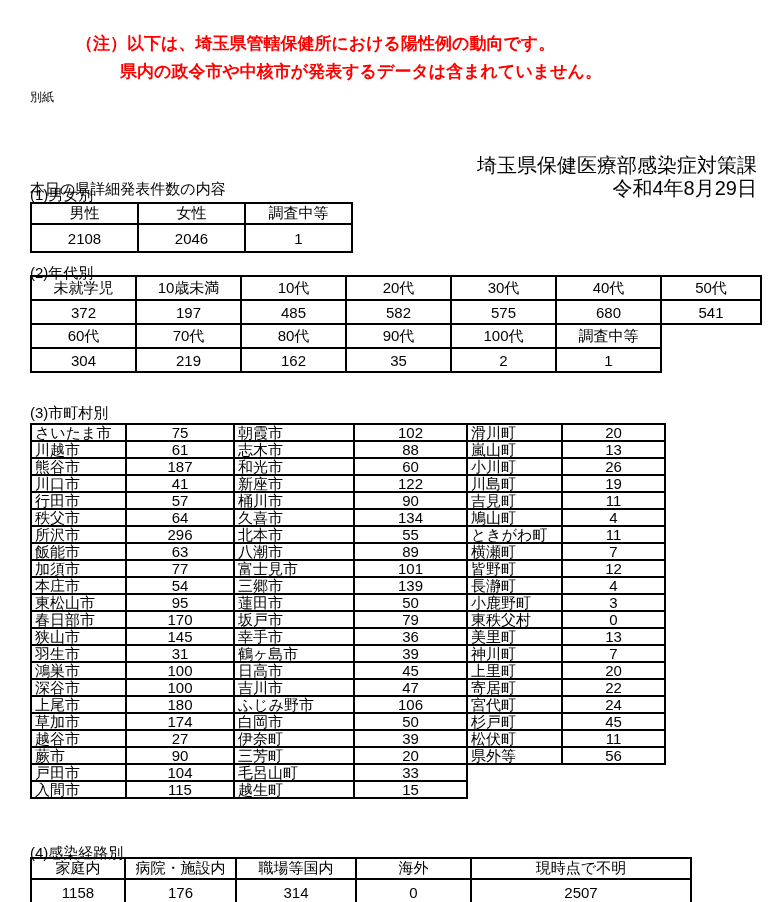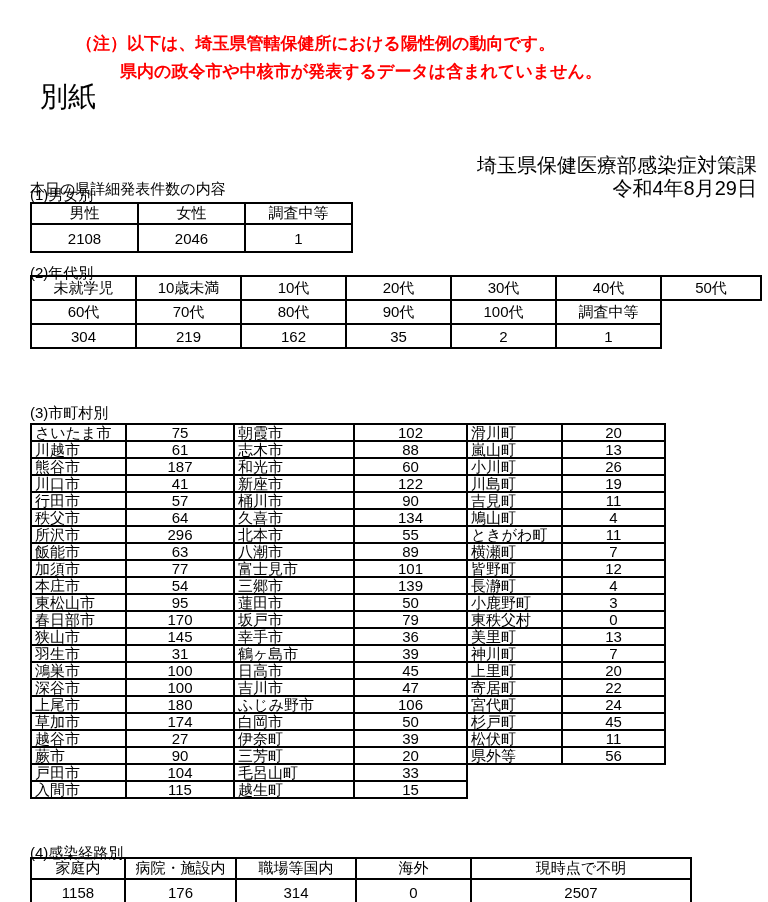--- a/index.html
+++ b/index.html
@@ -2,21 +2,21 @@
 <html><head>
 <meta charset="utf-8">
 <style>
   html,body{margin:0;padding:0;background:#ffffff;}
   body{width:768px;height:902px;font-family:"Liberation Sans","DejaVu Sans",sans-serif;color:#000;}
   .page{position:relative;width:768px;height:902px;overflow:hidden;background:#fff;}
 
   .note{position:absolute;top:30px;left:36px;font-size:17px;font-weight:bold;line-height:28px;white-space:nowrap;margin-left:40px;}
   .note .line2{margin-left:44px;}
 
-  .besshi{position:absolute;top:85px;left:40px;font-size:28px;line-height:24px;}
+  .besshi{position:absolute;top:85px;left:30px;font-size:12px;line-height:24px;}
 
   .right-block{position:absolute;top:110px;right:11px;text-align:right;font-size:20px;line-height:23px;margin-top:44px;}
 
   .intro{position:absolute;top:180px;left:30px;font-size:15px;}
 
   .sec-title{position:absolute;left:30px;font-size:15px;white-space:nowrap;}
   #title-gender{top:186px;}
   #title-age{top:264px;}
   #title-muni{top:404px;}
   #title-route{top:844px;}
@@ -93,20 +93,29 @@
       </colgroup>
     <tbody>
         <tr>
           <td class="hdr">未就学児</td>
           <td class="hdr">10歳未満</td>
           <td class="hdr">10代</td>
           <td class="hdr">20代</td>
           <td class="hdr">30代</td>
           <td class="hdr">40代</td>
           <td class="hdr">50代</td>
+        </tr>
+        <tr>
+          <td class="num">372</td>
+          <td class="num">197</td>
+          <td class="num">485</td>
+          <td class="num">582</td>
+          <td class="num">575</td>
+          <td class="num">680</td>
+          <td class="num">541</td>
         </tr>
         <tr>
           <td class="hdr">60代</td>
           <td class="hdr">70代</td>
           <td class="hdr">80代</td>
           <td class="hdr">90代</td>
           <td class="hdr">100代</td>
           <td class="hdr">調査中等</td>
           <td class="empty"></td>
         </tr>

